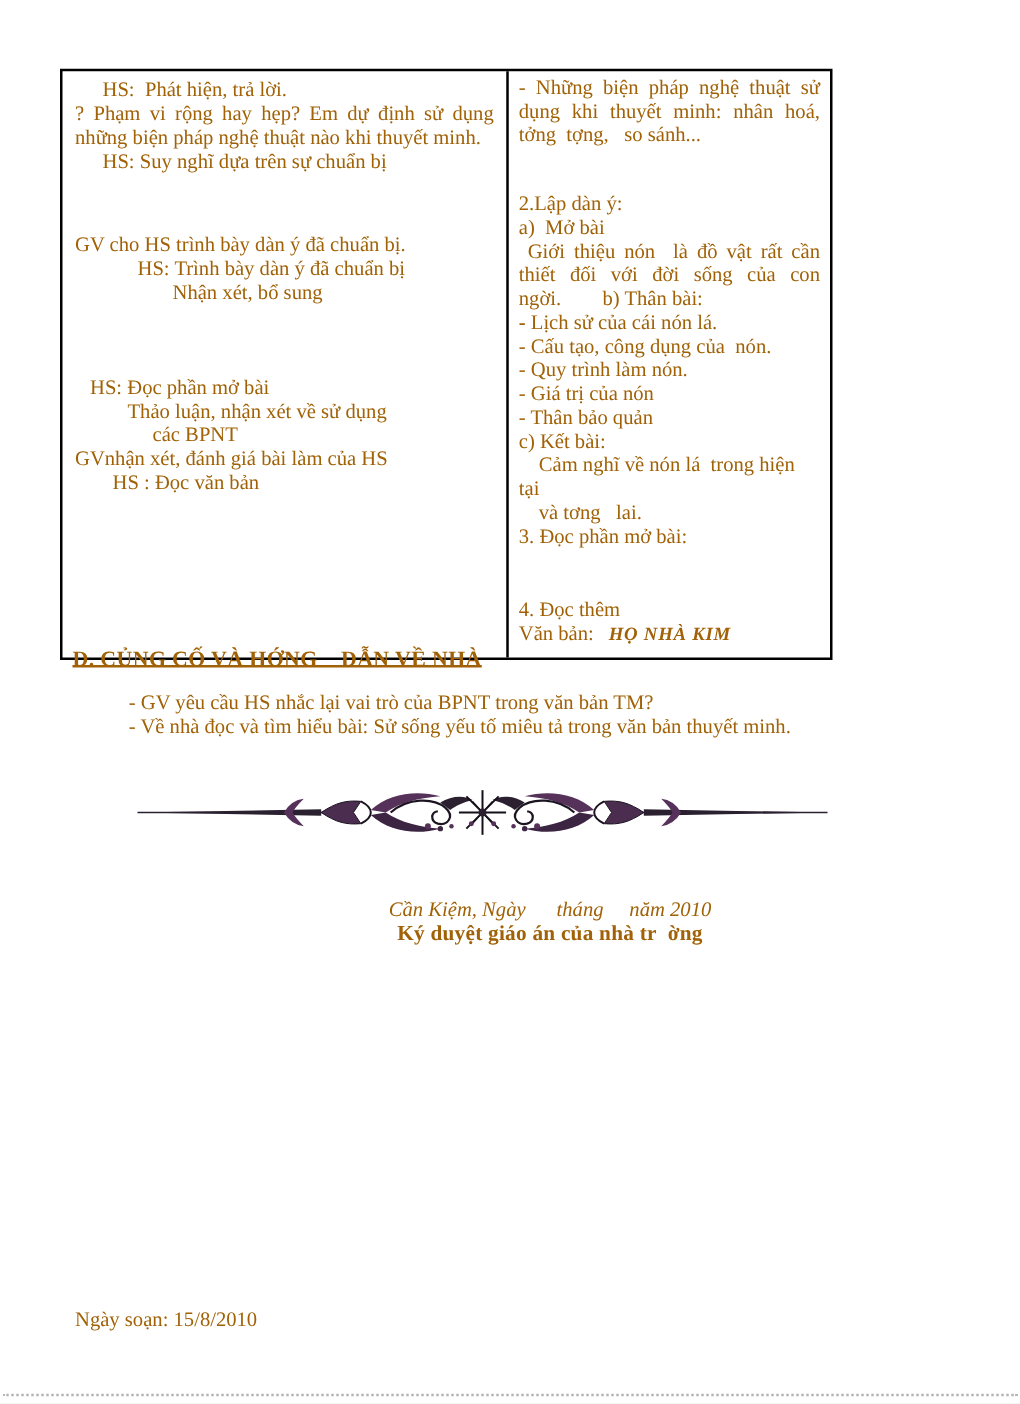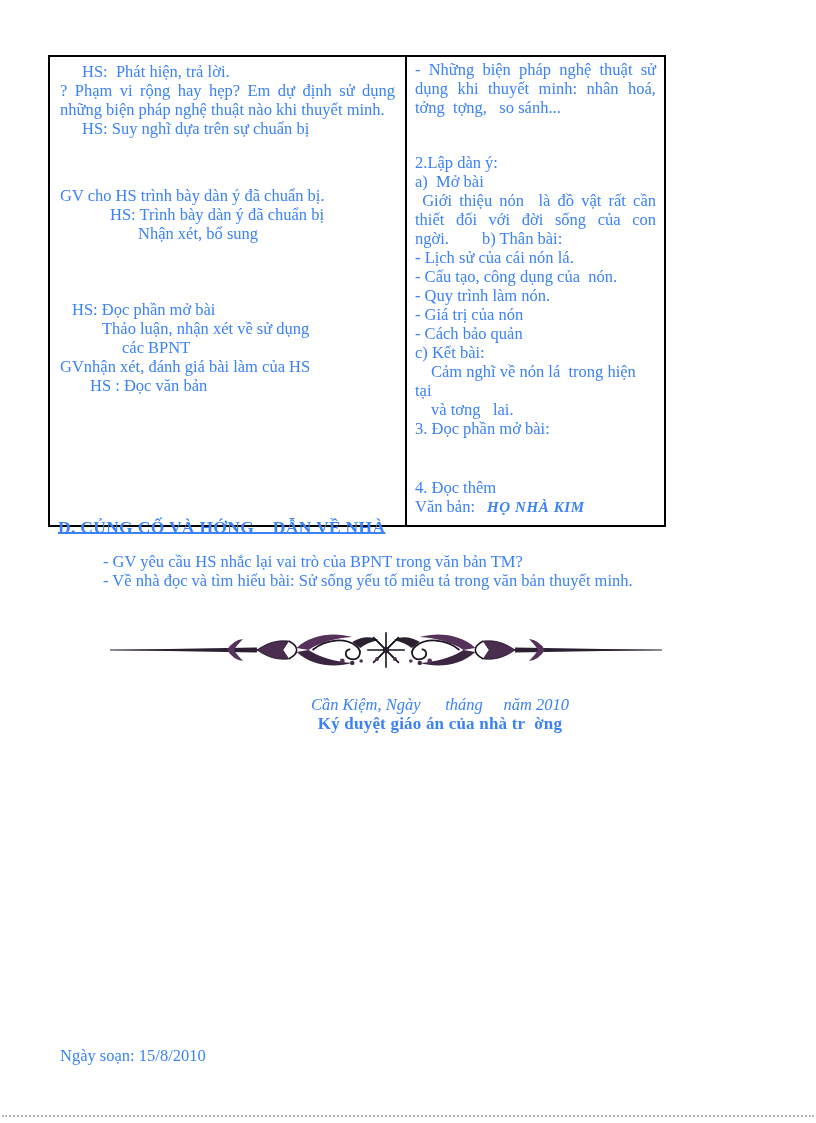--- a/index.html
+++ b/index.html
@@ -1,19 +1,19 @@
 <!DOCTYPE html>
 <html><head>
 <meta charset="utf-8">
 <style>
   * { margin:0; padding:0; box-sizing:border-box; }
   html,body { background:#e8e8e8; }
   .page {
     position:relative; width:816px; height:1123px; margin:0 auto;
-    background:#ffffff; color:#3b82f6;
+    background:#ffffff; color:#a16207;
     font-family:"Liberation Serif","DejaVu Serif",serif;
     font-size:16.5px; line-height:19px; overflow:hidden;
   }
   
   .doc-table {
     position:absolute; left:48px; top:55px; width:618px;
     display:flex; border:2px solid #000;
   }
   .cell-left  { width:357px; border-right:2px solid #000; padding:5px 10px 8px 10px; min-height:448px; }
   .cell-right { flex:1; padding:3px 8px 8px 8px; }
@@ -48,21 +48,21 @@
     text-decoration-thickness:2px;
     text-underline-offset:-1px;
     text-decoration-skip-ink:none;
   }
   .homework { position:absolute; left:0; top:552px; width:660px; }
   .homework p { margin-left:128px; text-indent:-25px; width:545px; }
   
   .ornament { position:absolute; left:108px; top:628px; width:556px; height:44px; }
   
   .signature { position:absolute; left:270px; top:695px; width:340px; text-align:center; }
-  .sig-date  { font-style:italic; font-size:16.5px; }
+  .sig-date  { font-style:italic; font-size:16.5px;margin-top:23px; }
   .sig-appr  { font-weight:bold; font-size:17px; letter-spacing:0.2px; }
   
   .footer-date { position:absolute; left:60px; top:1046px; font-size:16.5px; }
   .bottom-dots {
     position:absolute; left:2px; right:2px; top:1115px; height:0;
     border-top:2px dotted #b5b5b5;
   }
 </style>
 </head>
 <body>
@@ -85,21 +85,21 @@
     </div>
     <div class="cell-right">
       <p class="jus">- Những biện pháp nghệ thuật sử dụng khi thuyết minh: nhân hoá, tởng&nbsp; tợng,&nbsp;&nbsp; so sánh...</p>
       <p class="r1">2.Lập dàn ý:</p>
       <p>a)&nbsp; Mở bài</p>
       <p class="jus">&nbsp;Giới thiệu nón&nbsp; là đồ vật rất cần thiết đối với đời sống của con ngời.&nbsp;&nbsp;&nbsp;&nbsp;&nbsp;&nbsp;&nbsp;&nbsp;b) Thân bài:</p>
       <p><b>-</b><span> Lịch sử của cái nón lá.</span></p>
       <p>- Cấu tạo, công dụng của&nbsp; nón.</p>
       <p>- Quy trình làm nón.</p>
       <p>- Giá trị của nón</p>
-      <p>- Cách bảo quản</p>
+      <p>- Thân bảo quản</p>
       <p>c) Kết bài:</p>
       <p class="r10">Cảm nghĩ về nón lá&nbsp; trong hiện tại</p>
       <p class="r11">và tơng&nbsp;&nbsp; lai.</p>
       <p>3. Đọc phần mở bài:</p>
       <p class="r13">4. Đọc thêm</p>
       <p>
         <span>Văn bản:</span><span class="van-ban-title">HỌ NHÀ KIM</span>
       </p>
     </div>
   </div>

